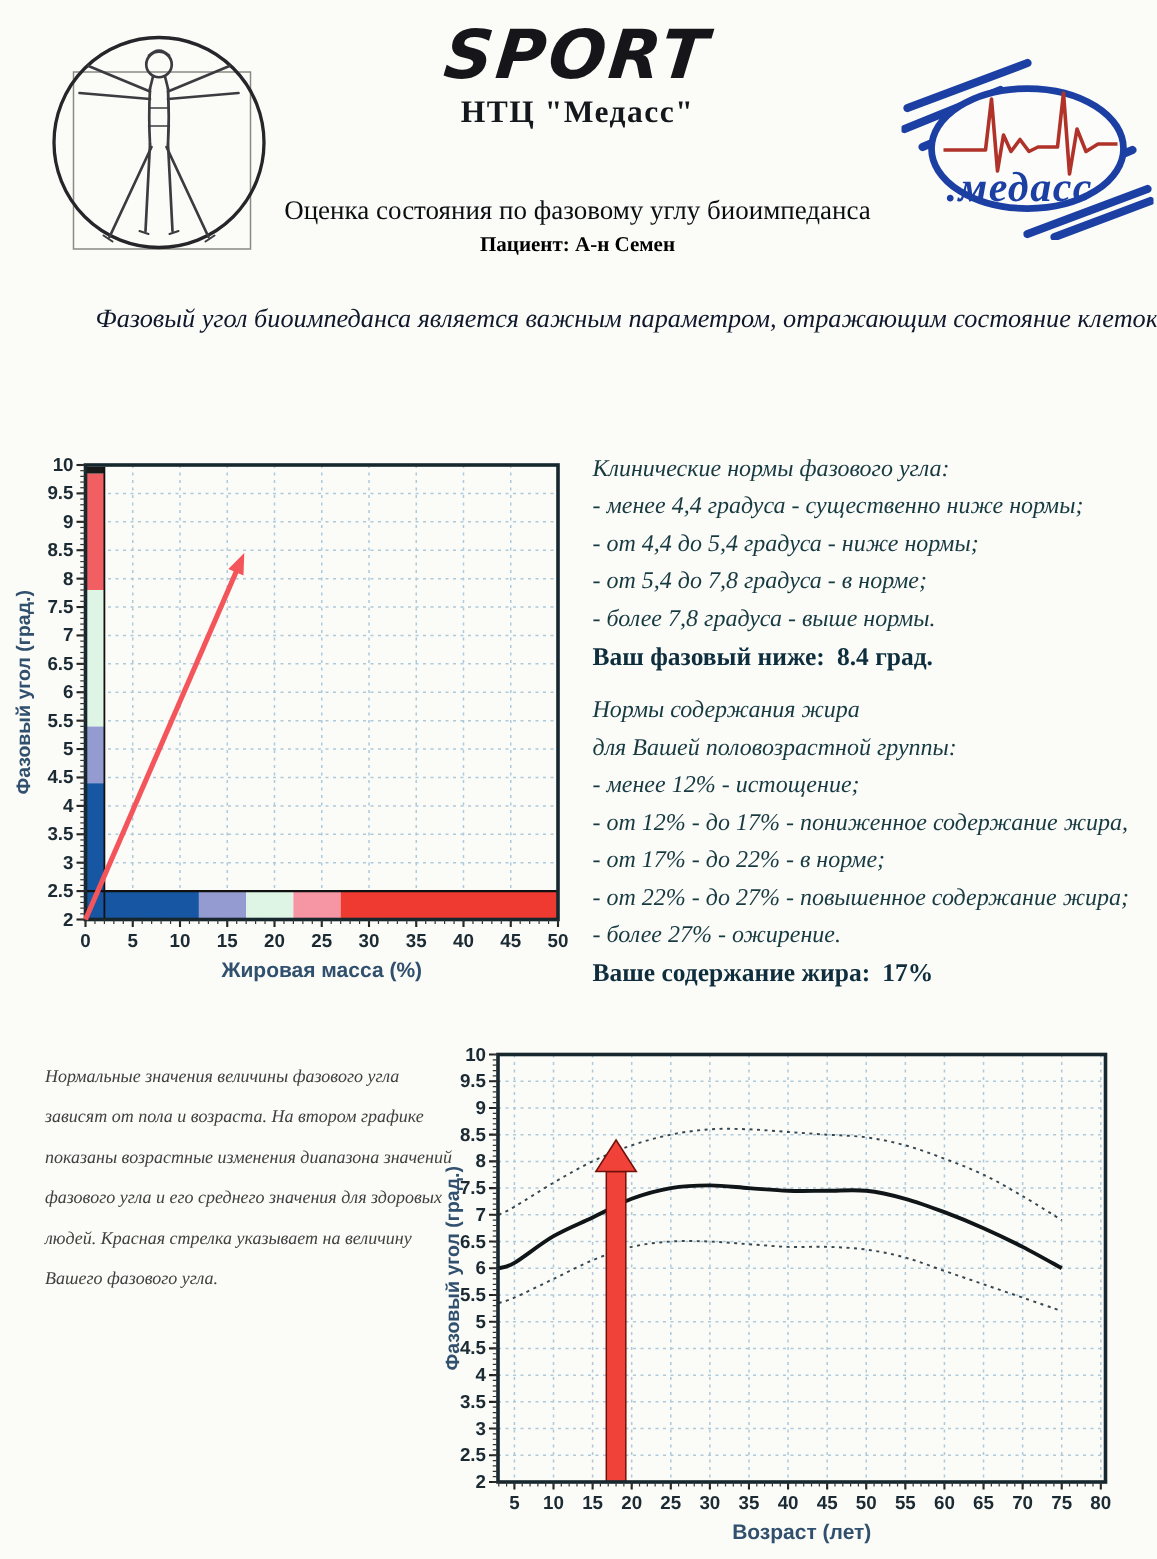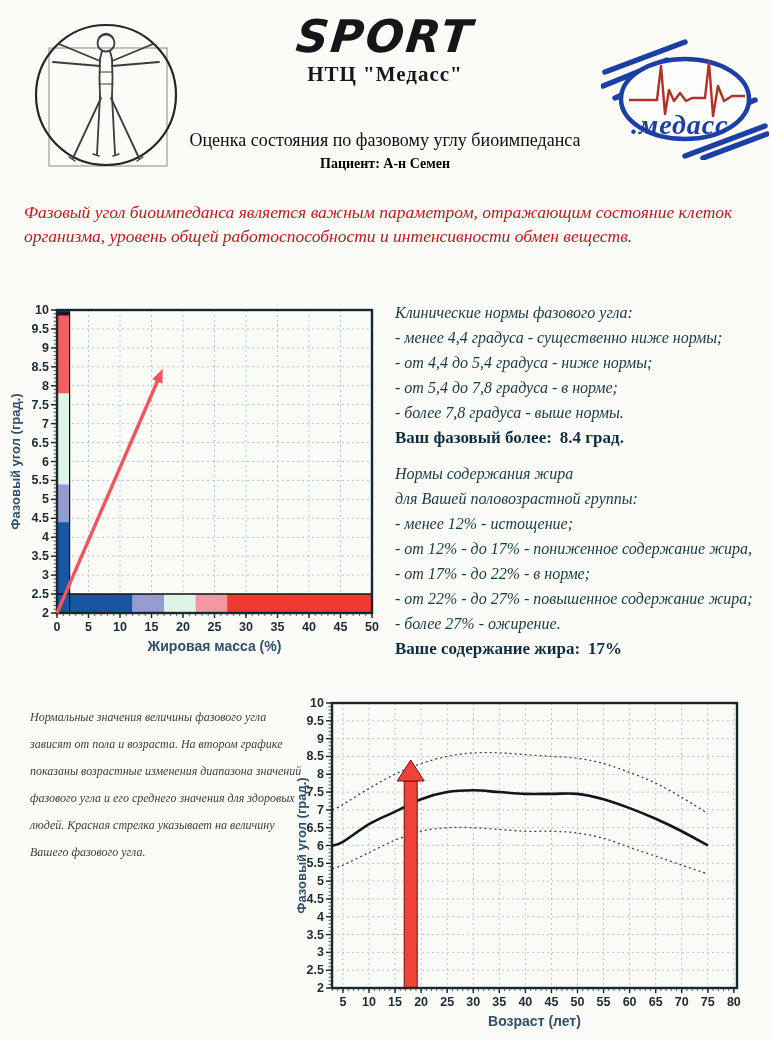--- a/index.html
+++ b/index.html
@@ -12,21 +12,21 @@
          font-size:45px;letter-spacing:2px;color:#16161a;transform:skewX(-6deg);}
   .org{position:absolute;left:230px;top:62px;width:310px;text-align:center;
        font-weight:bold;font-size:21px;color:#14181c;letter-spacing:1px;}
   .title{position:absolute;left:100px;top:130px;width:570px;text-align:center;
          font-weight:normal;font-size:18px;color:#0c0f12;}
   .patient{position:absolute;left:230px;top:156px;width:310px;text-align:center;
            font-weight:bold;font-size:14px;color:#000000;}
 
   
   .intro{position:absolute;left:24px;top:200px;width:748px;
-         font-style:italic;font-size:17.5px;line-height:24px;color:#b91c1c;}
+         font-style:italic;font-size:17.5px;line-height:24px;color:#0f172a;text-align:right;}
 
   
   .norms{position:absolute;left:395px;top:300px;width:380px;
          font-style:italic;font-size:16px;color:#173a41;}
   .norms .line{line-height:25px;white-space:nowrap;}
   .norms .result{font-style:normal;font-weight:bold;font-size:17px;color:#0e2e3e;line-height:25px;white-space:nowrap;}
   .norms .result .val{margin-left:8px;}
   .norms .gap{height:11px;}
 
   
@@ -75,21 +75,20 @@
       <path d="M102 120 L166 96"></path>
       <path d="M116 78 L154 62"></path>
     </g>
     <ellipse cx="84" cy="61" rx="64" ry="40" fill="#fcfcfa" stroke="#1c3fa4" stroke-width="4.5"></ellipse>
     <polyline points="28,62 52,62 56,62 60,28 64,76 68,52 73,63 79,55 85,63 91,60 104,60 108,24 112,78 117,48 123,63 131,58 144,58" fill="none" stroke="#b03228" stroke-width="2.4" stroke-linejoin="round"></polyline>
     <text x="30" y="96" font-family="Liberation Serif, serif" font-style="italic" font-weight="bold" font-size="28" letter-spacing="1" fill="#1c3fa4">.медасс</text>
   </svg>
 
   <div class="intro">
     <div>Фазовый угол биоимпеданса является важным параметром, отражающим состояние клеток</div>
-    <div>организма, уровень общей работоспособности и интенсивности обмен веществ.</div>
   </div>
 
   <svg id="chart1" width="382" height="372" viewBox="0 0 382 372">
       <g stroke="#aec9da" stroke-width="1" stroke-dasharray="2 3">
         <line x1="80.5" y1="16" x2="80.5" y2="319"></line>
         <line x1="112" y1="16" x2="112" y2="319"></line>
         <line x1="143.5" y1="16" x2="143.5" y2="319"></line>
         <line x1="175" y1="16" x2="175" y2="319"></line>
         <line x1="206.5" y1="16" x2="206.5" y2="319"></line>
         <line x1="238" y1="16" x2="238" y2="319"></line>
@@ -325,21 +324,21 @@
       </g>
     </svg>
 
   <div class="norms">
     <div class="line">Клинические нормы фазового угла:</div>
     <div class="line">- менее 4,4 градуса - существенно ниже нормы;</div>
     <div class="line">- от 4,4 до 5,4 градуса - ниже нормы;</div>
     <div class="line">- от 5,4 до 7,8 градуса - в норме;</div>
     <div class="line">- более 7,8 градуса - выше нормы.</div>
     <div class="result">
-      <span>Ваш фазовый более:</span><span class="val">8.4 град.</span>
+      <span>Ваш фазовый ниже:</span><span class="val">8.4 град.</span>
     </div>
     <div class="gap"></div>
     <div class="line">Нормы содержания жира</div>
     <div class="line">для Вашей половозрастной группы:</div>
     <div class="line">- менее 12% - истощение;</div>
     <div class="line">- от 12% - до 17% - пониженное содержание жира,</div>
     <div class="line">- от 17% - до 22% - в норме;</div>
     <div class="line">- от 22% - до 27% - повышенное содержание жира;</div>
     <div class="line">- более 27% - ожирение.</div>
     <div class="result">

